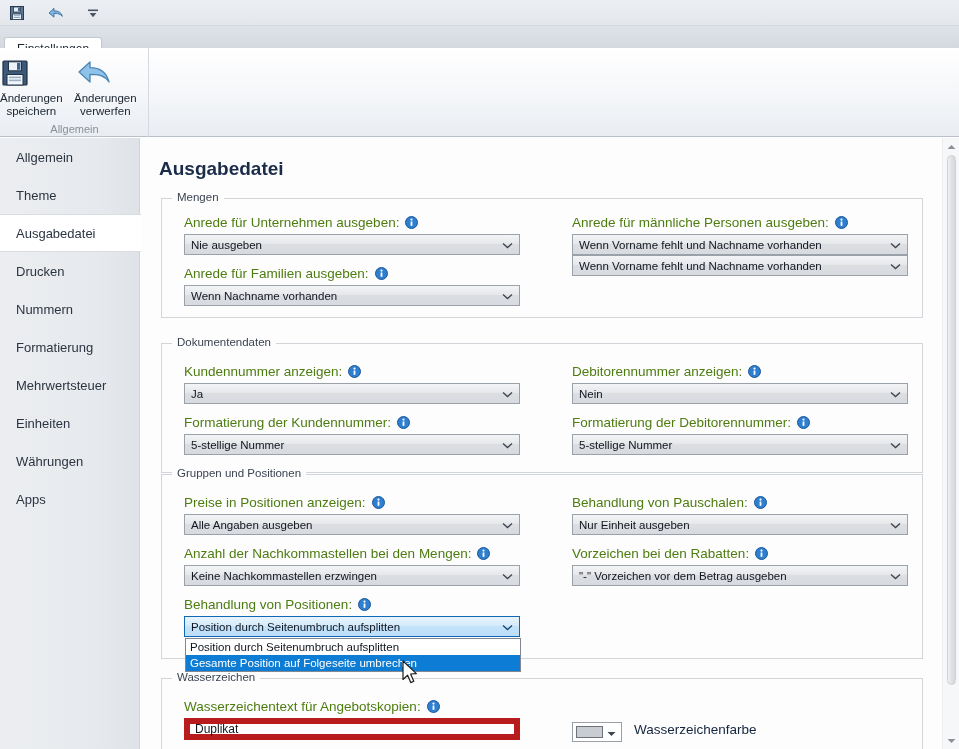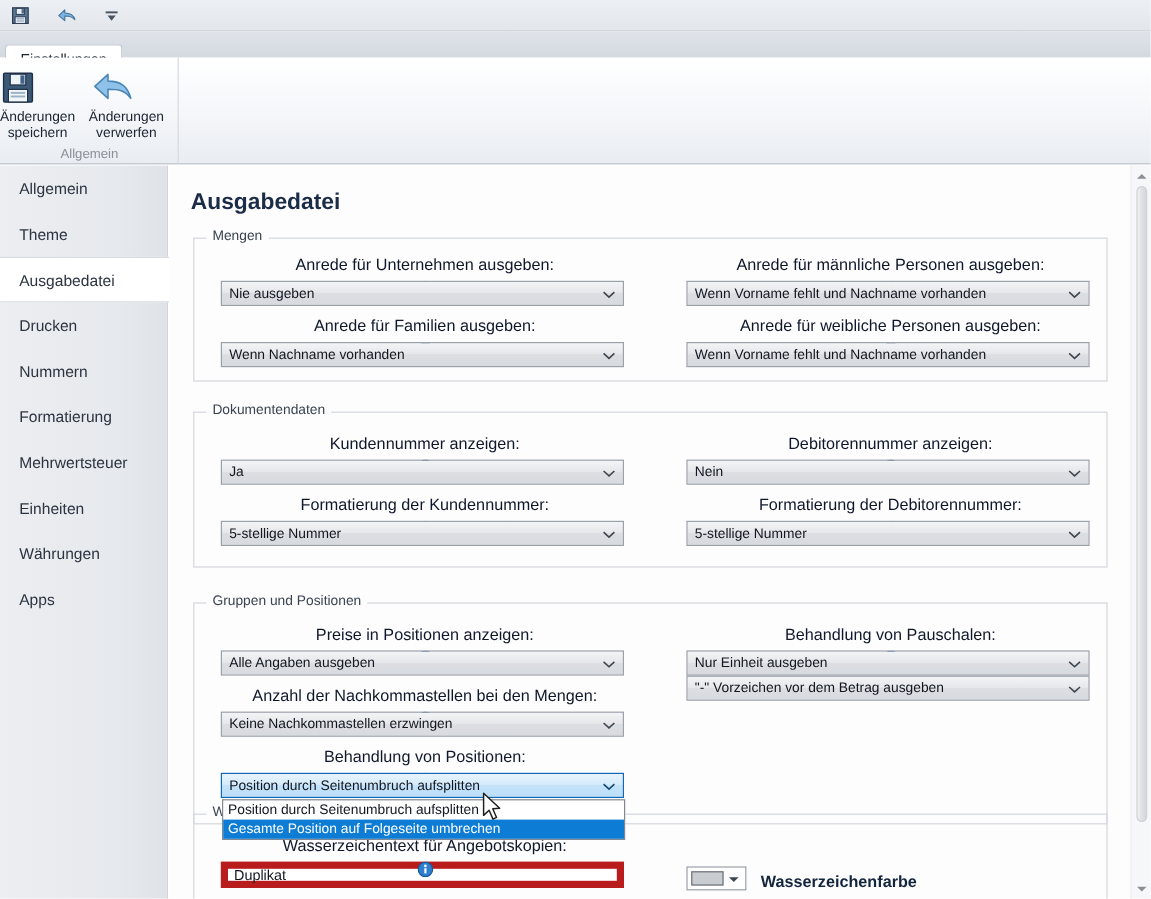--- a/index.html
+++ b/index.html
@@ -94,22 +94,22 @@
   .gbox-legend {
     position: absolute; top: -8px; left: 10px;
     background: #fdfdfe; padding: 0 5px;
     font-size: 11.5px; color: #3a4450;
   }
   .col-l { position: absolute; left: 22px; width: 340px; }
   .col-r { position: absolute; left: 410px; width: 340px; }
 
   .field-label {
     display: flex; align-items: center; gap: 6px;
-    font-size: 13.5px; color: #0f172a; white-space: nowrap;
-    margin-bottom: 2px; height: 19px; flex-direction: column;
+    font-size: 13.5px; color: #4d7c0f; white-space: nowrap;
+    margin-bottom: 2px; height: 19px;
   }
   .info-icon {
     display: inline-flex; width: 13px; height: 13px; flex: 0 0 13px;
   }
 
   .combo {
     position: relative; height: 21px; width: 336px;
     background: linear-gradient(to bottom, #f3f4f6 0%, #e5e7ea 48%, #dcdee2 50%, #d7dadf 100%);
     border: 1px solid #9ba1a9;
     display: flex; align-items: center;
@@ -333,30 +333,20 @@
         </div>
         <div class="combo">
           <span>Wenn Vorname fehlt und Nachname vorhanden</span>
           <span class="chev">
               <svg width="11" height="7" viewBox="0 0 11 7">
                 <path d="M1 1.5 L5.5 5.6 L10 1.5" fill="none" stroke="#3d454f" stroke-width="1.3"></path>
               </svg>
             </span>
         </div>
 
-        <div class="field-label" style="margin-top:9px;">
-          <span>Anrede für weibliche Personen ausgeben:</span>
-          <span class="info-icon">
-            <svg width="13" height="13" viewBox="0 0 13 13">
-                <circle cx="6.5" cy="6.5" r="6" fill="#2f7fd0" stroke="#1a5797"></circle>
-                <circle cx="6.5" cy="3.6" r="1.1" fill="#fff"></circle>
-                <rect x="5.6" y="5.5" width="1.8" height="4.3" fill="#fff"></rect>
-              </svg>
-          </span>
-        </div>
         <div class="combo">
           <span>Wenn Vorname fehlt und Nachname vorhanden</span>
           <span class="chev">
               <svg width="11" height="7" viewBox="0 0 11 7">
                 <path d="M1 1.5 L5.5 5.6 L10 1.5" fill="none" stroke="#3d454f" stroke-width="1.3"></path>
               </svg>
             </span>
         </div>
       </div>
     </div>
@@ -438,21 +428,21 @@
           <span>5-stellige Nummer</span>
           <span class="chev">
               <svg width="11" height="7" viewBox="0 0 11 7">
                 <path d="M1 1.5 L5.5 5.6 L10 1.5" fill="none" stroke="#3d454f" stroke-width="1.3"></path>
               </svg>
             </span>
         </div>
       </div>
     </div>
 
-    <div class="gbox" style="top:364px; height:185px;">
+    <div class="gbox" style="top:336px; height:185px;">
       <div class="gbox-legend">Gruppen und Positionen</div>
 
       <div class="col-l" style="top:18px;">
         <div class="field-label">
           <span>Preise in Positionen anzeigen:</span>
           <span class="info-icon">
             <svg width="13" height="13" viewBox="0 0 13 13">
                 <circle cx="6.5" cy="6.5" r="6" fill="#2f7fd0" stroke="#1a5797"></circle>
                 <circle cx="6.5" cy="3.6" r="1.1" fill="#fff"></circle>
                 <rect x="5.6" y="5.5" width="1.8" height="4.3" fill="#fff"></rect>
@@ -529,20 +519,30 @@
         </div>
         <div class="combo">
           <span>Nur Einheit ausgeben</span>
           <span class="chev">
               <svg width="11" height="7" viewBox="0 0 11 7">
                 <path d="M1 1.5 L5.5 5.6 L10 1.5" fill="none" stroke="#3d454f" stroke-width="1.3"></path>
               </svg>
             </span>
         </div>
 
+        <div class="field-label" style="margin-top:9px;">
+          <span>Vorzeichen bei den Rabatten:</span>
+          <span class="info-icon">
+            <svg width="13" height="13" viewBox="0 0 13 13">
+                <circle cx="6.5" cy="6.5" r="6" fill="#2f7fd0" stroke="#1a5797"></circle>
+                <circle cx="6.5" cy="3.6" r="1.1" fill="#fff"></circle>
+                <rect x="5.6" y="5.5" width="1.8" height="4.3" fill="#fff"></rect>
+              </svg>
+          </span>
+        </div>
         <div class="combo">
           <span>"-" Vorzeichen vor dem Betrag ausgeben</span>
           <span class="chev">
               <svg width="11" height="7" viewBox="0 0 11 7">
                 <path d="M1 1.5 L5.5 5.6 L10 1.5" fill="none" stroke="#3d454f" stroke-width="1.3"></path>
               </svg>
             </span>
         </div>
       </div>
     </div>
@@ -559,21 +559,21 @@
                 <circle cx="6.5" cy="3.6" r="1.1" fill="#fff"></circle>
                 <rect x="5.6" y="5.5" width="1.8" height="4.3" fill="#fff"></rect>
               </svg>
           </span>
         </div>
         <div class="textinput">
           <span>Duplikat</span>
         </div>
       </div>
 
-      <div class="col-r" style="top:43px; display:flex; align-items:flex-end; gap:12px;font-weight:bold;">
+      <div class="col-r" style="top:43px; display:flex; align-items:flex-start; gap:12px;">
         <div class="colorbtn">
           <span class="swatch" style="background: rgb(201, 204, 208);"></span>
           <span>
             <svg width="9" height="6" viewBox="0 0 9 6">
                 <path d="M0.5 1 L4.5 5 L8.5 1 Z" fill="#3d454f"></path>
               </svg>
           </span>
         </div>
         <span class="color-label">Wasserzeichenfarbe</span>
       </div>

